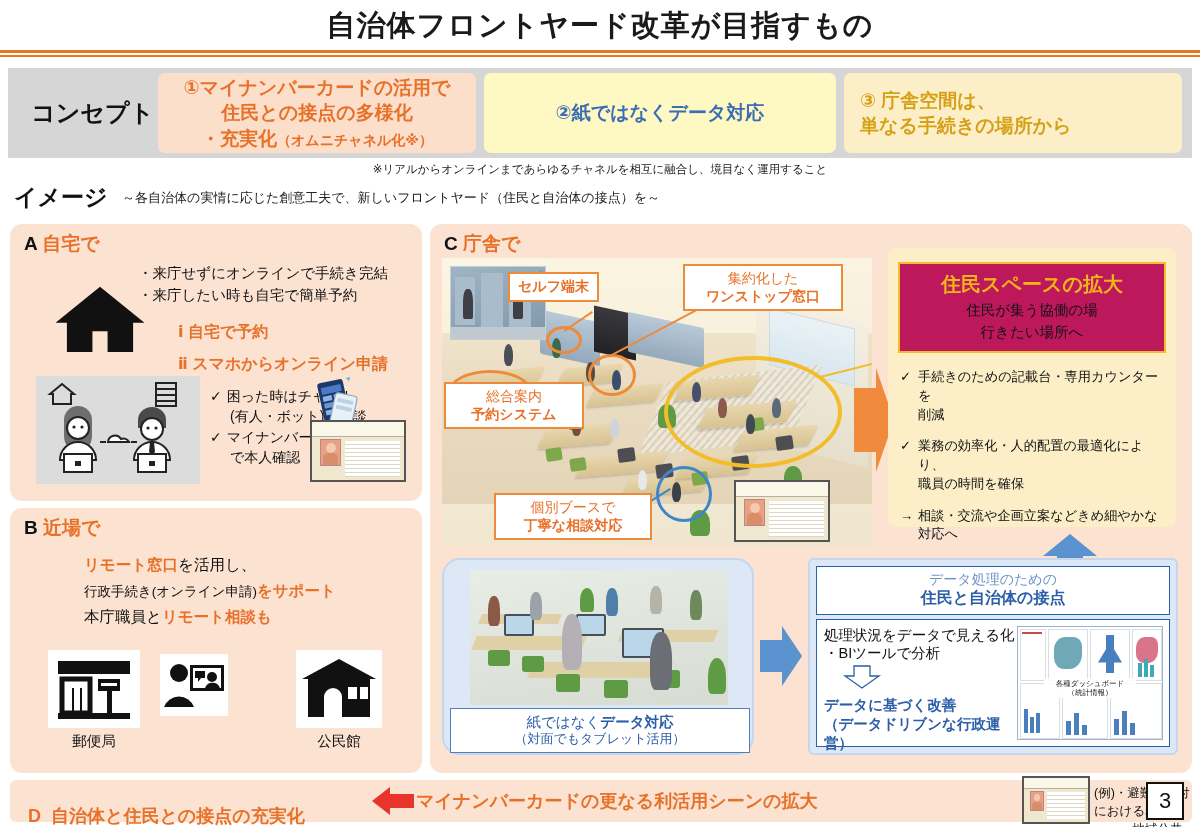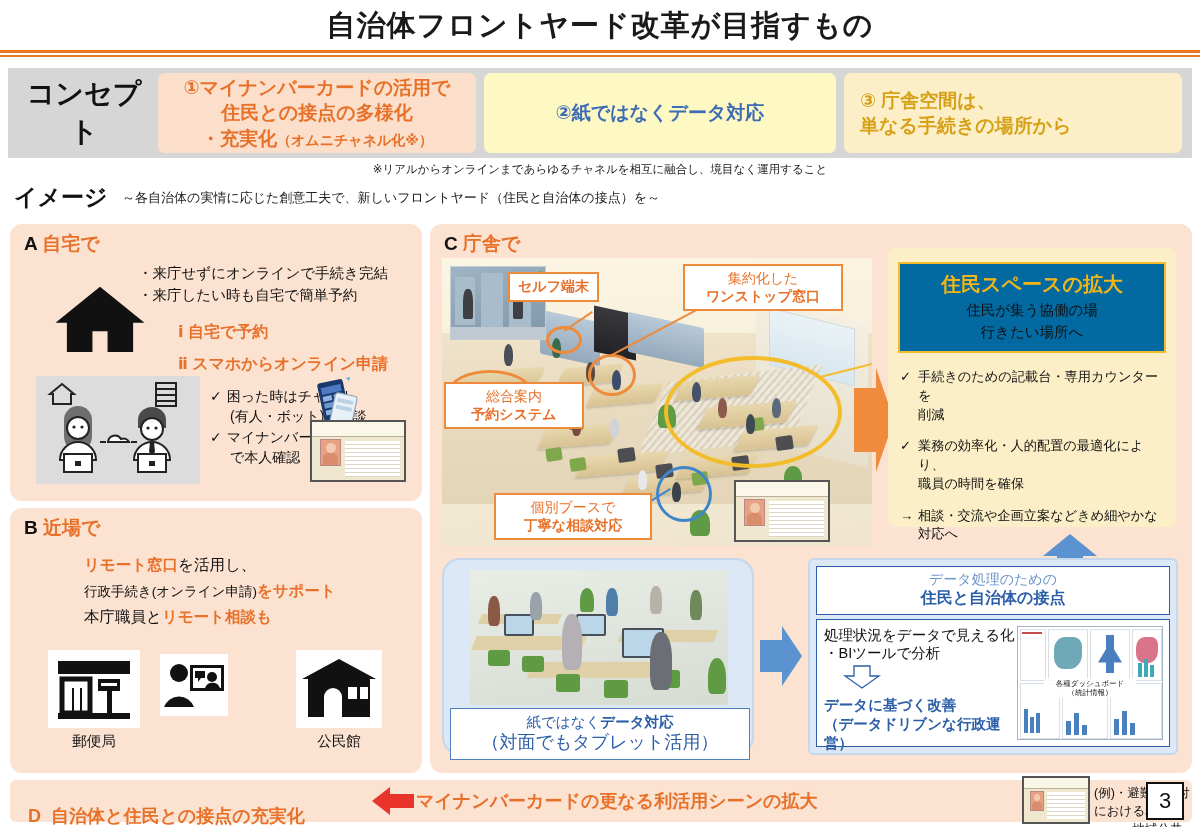--- a/index.html
+++ b/index.html
@@ -28,21 +28,21 @@
   .rule-wrap { position: absolute; left: 0; right: 0; top: 50px; height: 8px; }
   .rule-thick { position: absolute; left: 0; right: 0; top: 0; height: 3px; background: #E87722; }
   .rule-thin  { position: absolute; left: 0; right: 0; top: 5px; height: 2px; background: #E87722; }
 
   
   .concept-row {
     position: absolute; left: 8px; top: 68px; width: 1184px; height: 90px;
     background: #D6D6D6; display: flex; align-items: center; padding: 5px 6px;
   }
   .concept-label {
-    width: 140px; text-align: center; font-size: 28px; font-weight: bold; color: #111;
+    width: 140px; text-align: right; font-size: 24px; font-weight: bold; color: #111;
     flex: 0 0 140px;
   }
   .concept-box {
     border-radius: 7px; height: 80px; margin: 0 4px;
     display: flex; flex-direction: column; justify-content: center;
     padding: 4px 10px;
   }
   .cbox1 { background: #FBDFCB; flex: 0 0 318px; }
   .cbox2 { background: #fef9c3; flex: 0 0 352px; }
   .cbox3 { background: #FCEFC7; flex: 1 1 auto; }
@@ -166,21 +166,21 @@
   .lead.yellow { background: #F2BC2B; }
 
   .c-card { left: 292px; top: 222px; width: 96px; height: 62px; }
 
   
   .yellow-panel {
     position: absolute; left: 458px; top: 24px; width: 288px; height: 279px;
     background: #FCEFC7; border-radius: 8px;
   }
   .yp-title-box {
-    margin: 14px 10px 0 10px; background: #0369a1; border: 2px solid #F2BC2B;
+    margin: 14px 10px 0 10px; background: #be185d; border: 2px solid #F2BC2B;
     padding: 7px 4px 9px 4px; text-align: center;
   }
   .yp-title { color: #F0B518; font-size: 20px; font-weight: bold; }
   .yp-sub { color: #111; font-size: 14.5px; line-height: 1.32; margin-top: 3px; }
   .yp-list { margin: 15px 8px 0 12px; font-size: 13.2px; color: #111; line-height: 1.42; }
   .yp-item { display: flex; margin-bottom: 13px; }
   .yp-mark { flex: 0 0 18px; font-weight: bold; }
   .arrow-orange {
     position: absolute; left: 424px; top: 140px; width: 40px; height: 112px;
   }
@@ -201,21 +201,21 @@
   .cp-chair { position: absolute; background: #5E9B44; border-radius: 3px; }
   .cp-mon { position: absolute; background: #46505A; border-radius: 2px; }
   .cp-mon i { position:absolute; inset:2px; background:#BBD6E8; display:block; }
   .cp-person { position: absolute; background: #5A5F66; border-radius: 45% 45% 25% 25%; }
   .c-photo-cap {
     position: absolute; left: 6px; top: 148px; width: 300px;
     background: #fff; border: 1px solid #4F7FBF; text-align: center;
     padding: 4px 2px 5px 2px; color: #2B5EA8; font-size: 14.5px; line-height: 1.25;
   }
   .c-photo-cap .b { font-weight: bold; }
-  .c-photo-cap .s { font-size: 18px; }
+  .c-photo-cap .s { font-size: 13px; }
 
   .arrow-blue-right { position: absolute; left: 330px; top: 400px; width: 42px; height: 64px; }
 
   
   .blue-panel {
     position: absolute; left: 378px; top: 334px; width: 370px; height: 197px;
     background: #DCE8F5; border: 2px solid #C4D7EC; border-radius: 6px;
   }
   .bp-head {
     margin: 6px 6px 0 6px; background: #fff; border: 1px solid #2B5EA8;

